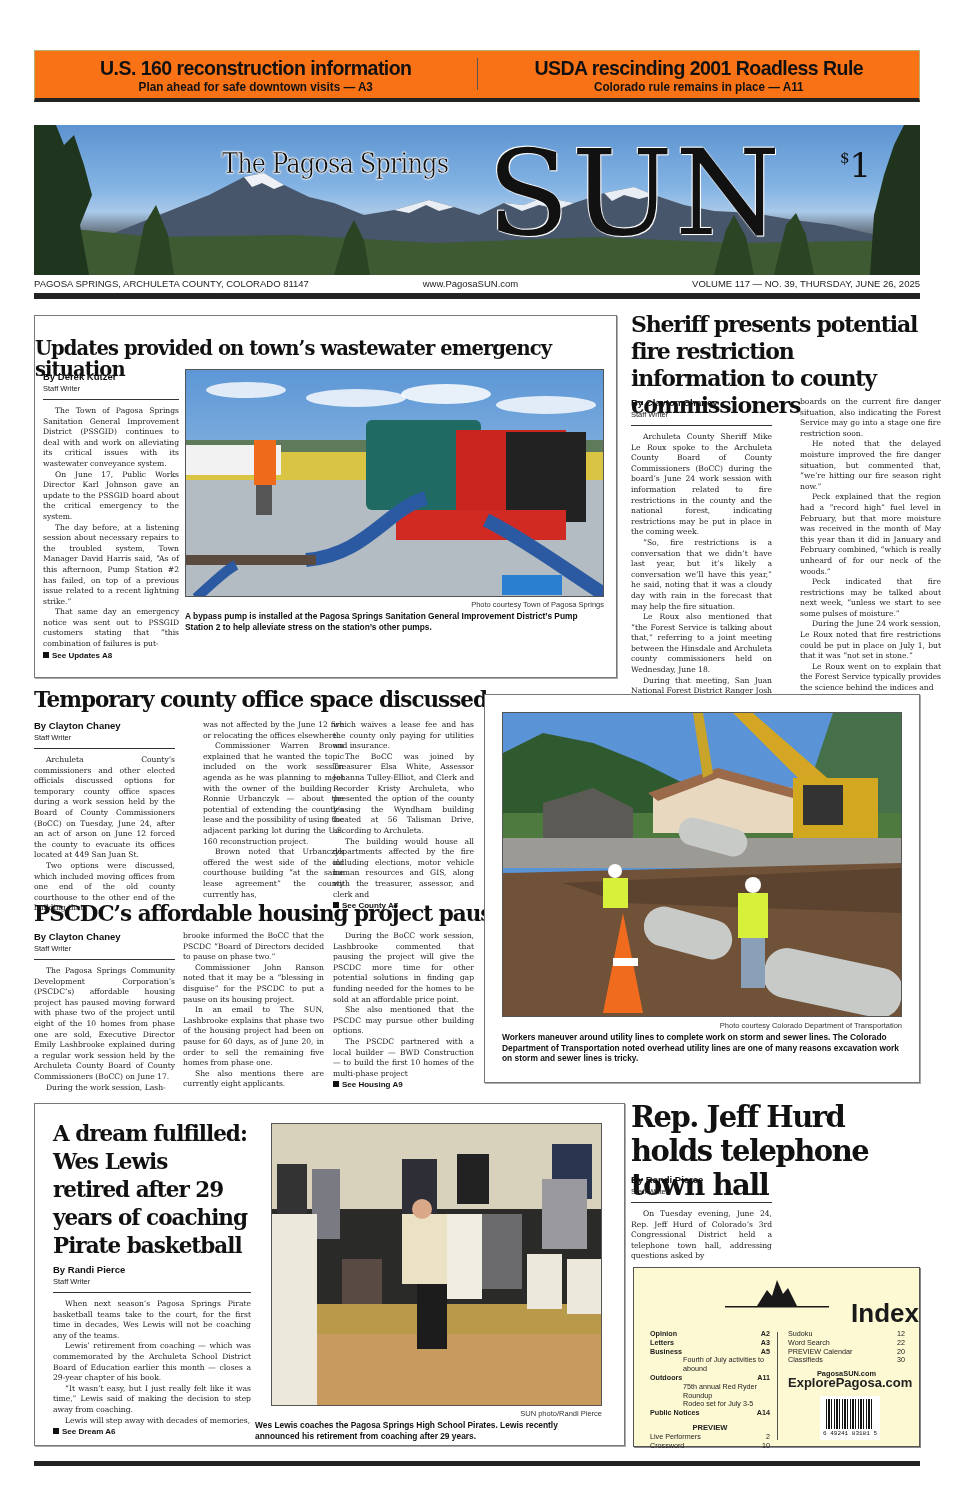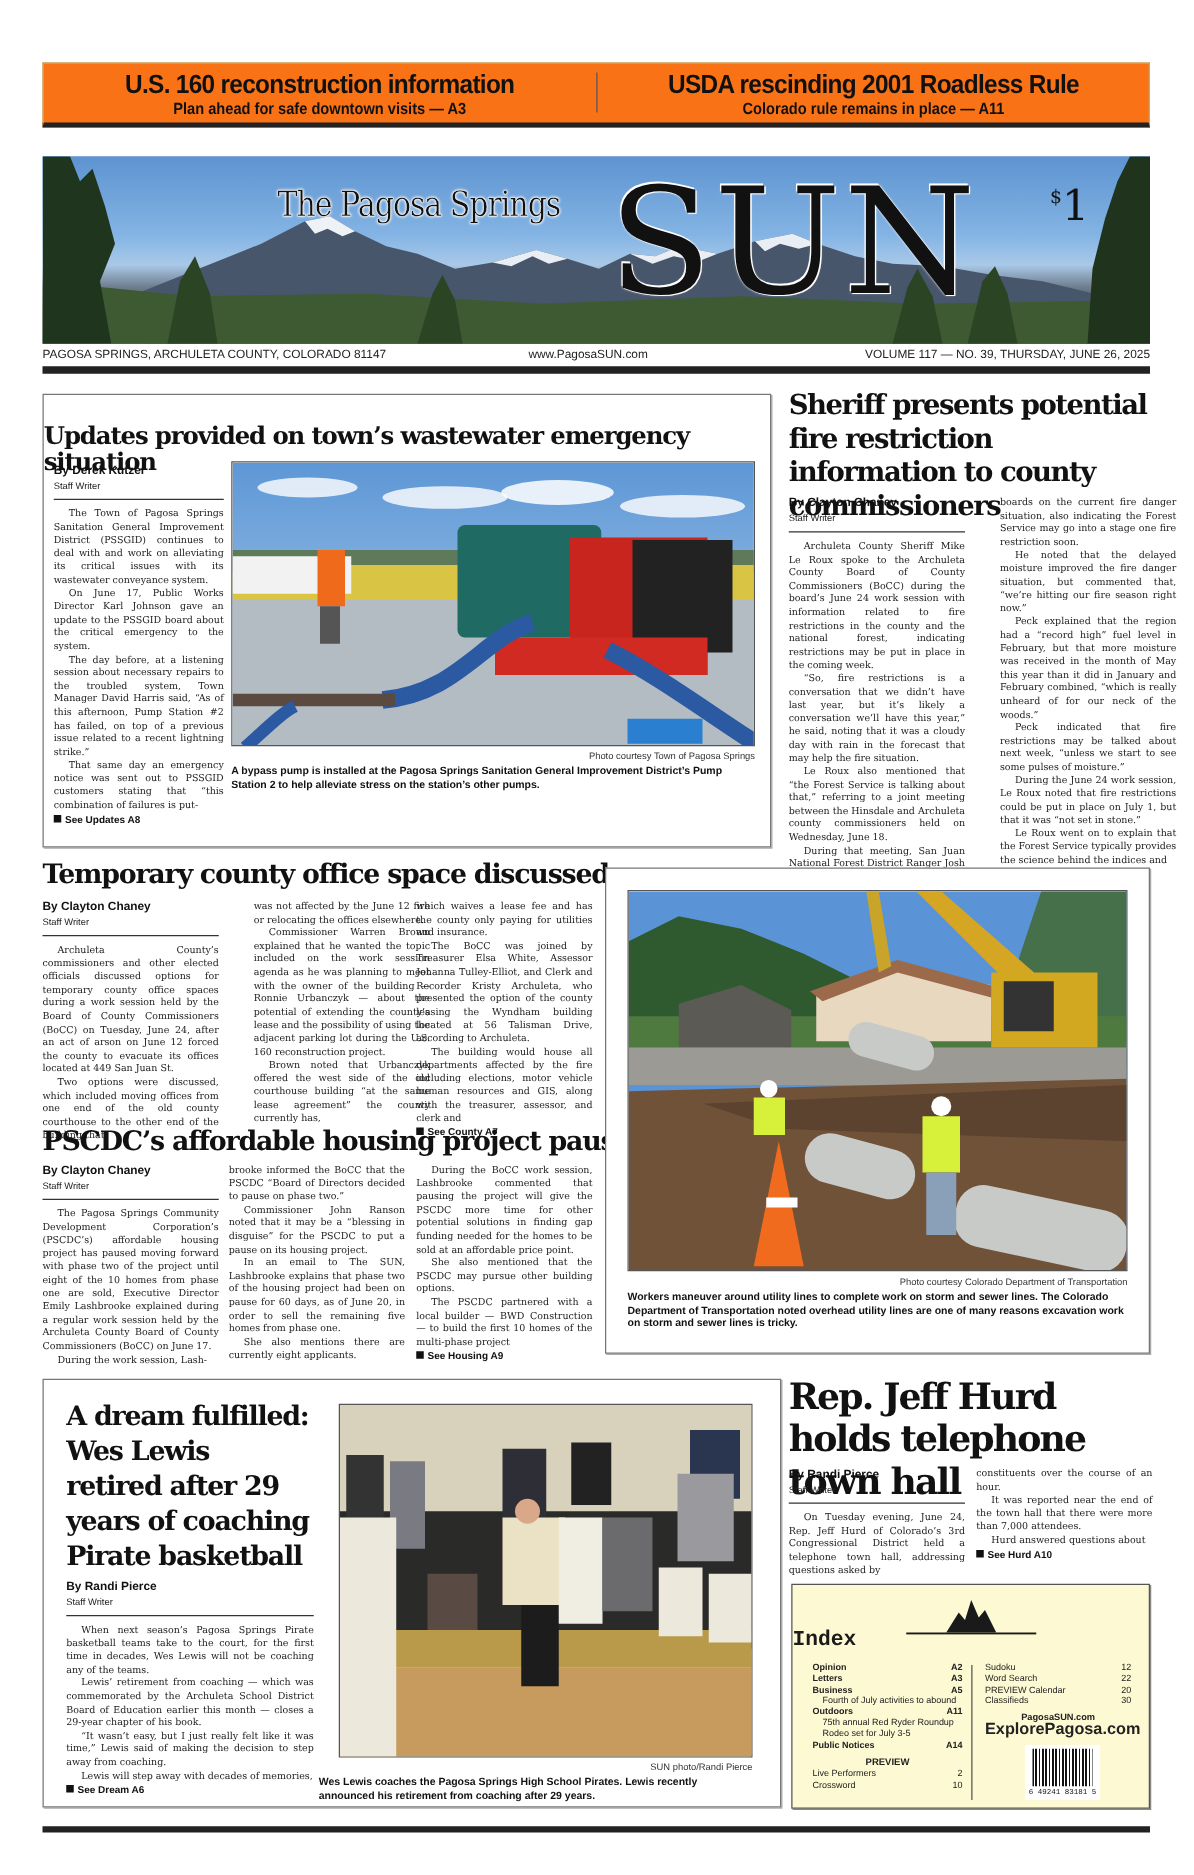--- a/index.html
+++ b/index.html
@@ -40,21 +40,21 @@
   .credit { font-family: "Liberation Sans", sans-serif; font-size: 7.5px; color: #333; text-align: right; }
   .cutline { font-family: "Liberation Sans", sans-serif; font-weight: bold; font-size: 8.4px; line-height: 10.5px; color: #111; }
 
   .photo { position: absolute; border: 1px solid #555; overflow: hidden; }
 
   
   .index-box { left: 633px; top: 1267px; width: 287px; height: 180px; background: #fdf9d3; border: 1px solid #555; box-shadow: 1px 1px 0 #888; }
   .idx { font-family: "Liberation Sans", sans-serif; font-size: 7.2px; color: #222; line-height: 8.8px; }
   .idx .row { display: flex; justify-content: space-between; }
   .idx .b { font-weight: bold; }
-  .idx .sub { padding-left: 8px; }
+  .idx .sub { padding-left: 8px; margin-left: 25px; }
   .bottom-rule { left: 34px; top: 1461px; width: 886px; height: 5px; background: #222; }
 </style>
 </head>
 <body>
 
 <div class="abs teaser">
   <div class="half">
     <div class="t-head">U.S. 160 reconstruction information</div>
     <div class="t-sub">Plan ahead for safe downtown visits — A3</div>
   </div>
@@ -300,36 +300,28 @@
 <div class="abs" style="left:631px; top:1100px; width:291px; height:160px;">
   <div class="headline" style="font-size:29px; line-height:34px; letter-spacing:-1.5px;">Rep. Jeff Hurd holds telephone town hall</div>
   <div class="abs" style="left:0; top:74px; width:141px;">
     <div class="byline">By Randi Pierce</div>
     <div class="role">Staff Writer</div>
     <div class="byrule"></div>
     <div class="body">
       <p>On Tuesday evening, June 24, Rep. Jeff Hurd of Colorado’s 3rd Congressional District held a telephone town hall, addressing questions asked by</p>
     </div>
   </div>
-  <div class="abs" style="left:150px; top:74px; width:141px;">
-    <div class="body">
-      <p style="text-indent:0">constituents over the course of an hour.</p>
-      <p>It was reported near the end of the town hall that there were more than 7,000 attendees.</p>
-      <p>Hurd answered questions about</p>
-    </div>
-    <div class="jump"><span class="sq"></span><span>See Hurd A10</span></div>
-  </div>
 </div>
 
 <div class="abs index-box">
   <svg class="abs" style="left:83px; top:8px;" width="120" height="34" viewBox="0 0 120 34">
     <polygon points="40,30 50,14 55,20 60,4 66,18 71,12 80,30" fill="#1a1a1a"></polygon>
     <rect x="8" y="30" width="104" height="1.5" fill="#1a1a1a"></rect>
   </svg>
-  <div class="abs" style="left:0; top:34px; width:100%; text-align:left; font-family:Liberation Mono, monospace; font-weight:bold; font-size:17px; color:#1a1a1a; line-height:22px;">Index</div>
+  <div class="abs" style="left:0; top:34px; width:100%; text-align:right; font-family:Liberation Sans, sans-serif; font-weight:bold; font-size:26px; color:#1a1a1a; line-height:22px;">Index</div>
   <div class="abs idx" style="left:16px; top:62px; width:120px;">
     <div class="row">
         <span class="b">Opinion</span>
         <span class="b">A2</span>
       </div>
     <div class="row">
         <span class="b">Letters</span>
         <span class="b">A3</span>
       </div>
     <div class="row">

